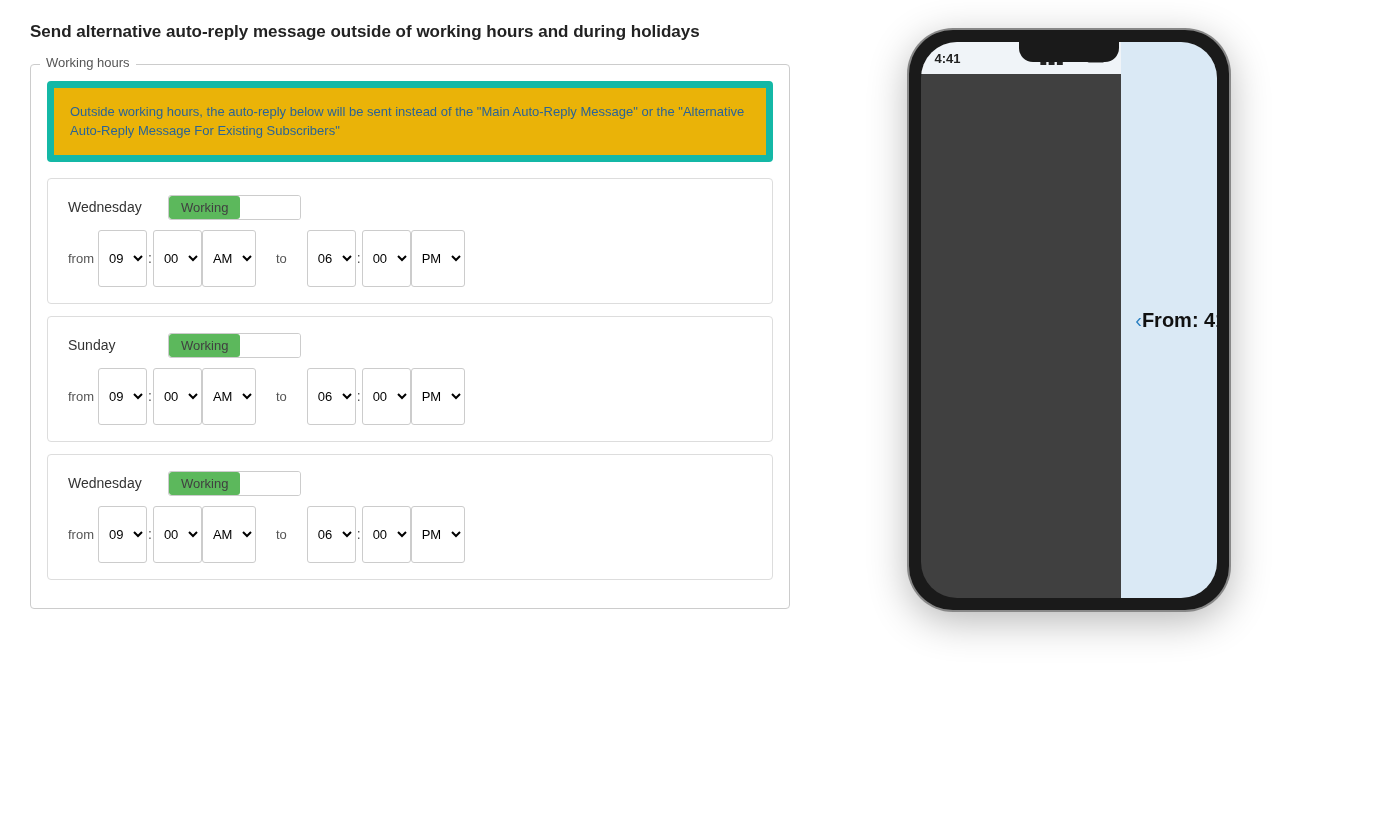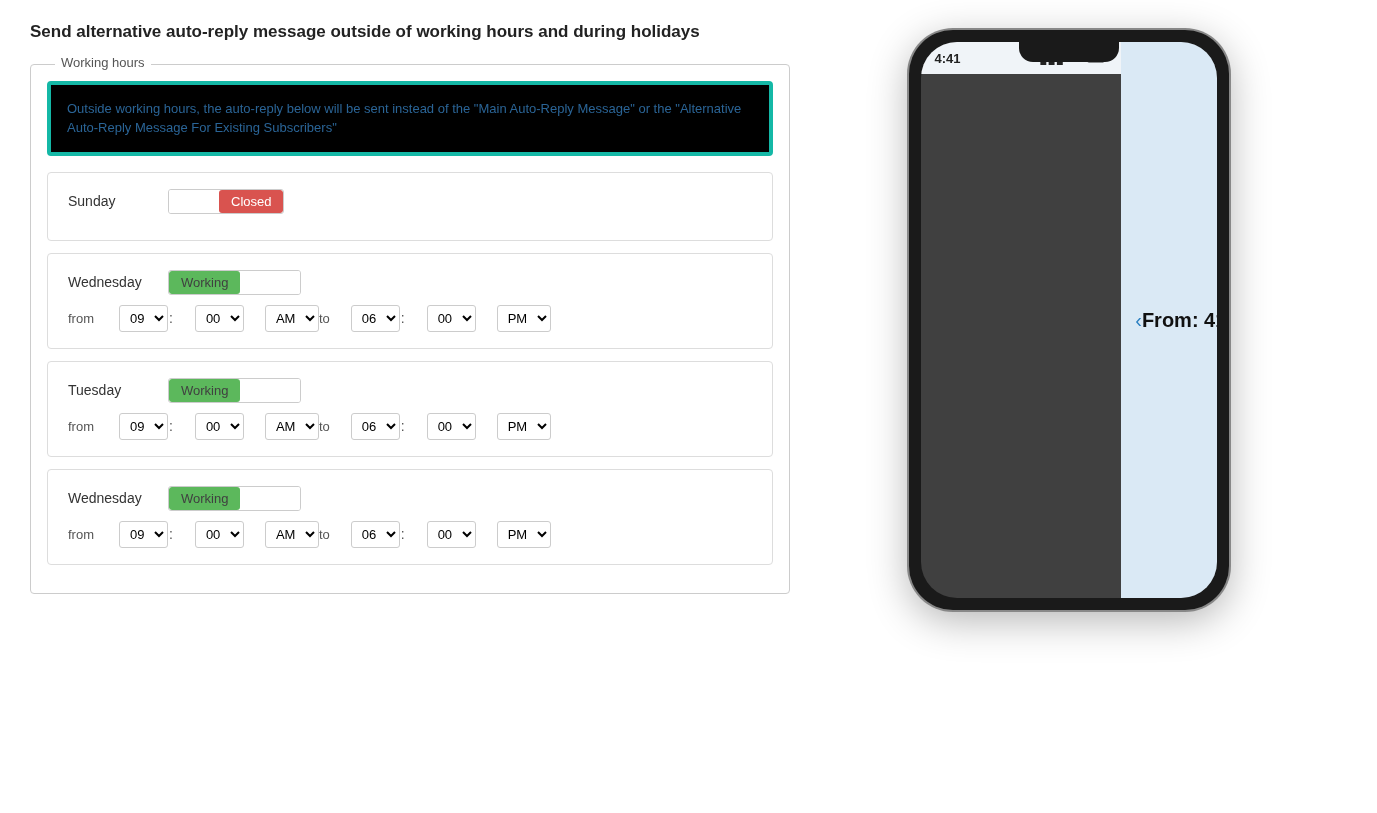--- a/index.html
+++ b/index.html
@@ -29,29 +29,29 @@
     }
     .working-hours-section {
       border: 1px solid #ccc;
       border-radius: 4px;
       padding: 16px;
       position: relative;
     }
     .section-legend {
       position: absolute;
       top: -10px;
-      left: 24px;
+      left: 9px;
       background: #fff;
       padding: 0 6px;
       font-size: 13px;
       color: #555;
     }
     .info-box {
-      background: #000000;
-      border: 4px solid #14b8a6;
+      background: #eab308;
+      border: 7px solid #14b8a6;
       border-radius: 4px;
       padding: 14px 16px;
       margin-bottom: 16px;
       color: #2a6496;
       font-size: 13px;
       line-height: 1.5;
     }
     .day-card {
       border: 1px solid #ddd;
       border-radius: 4px;
@@ -111,33 +111,32 @@
       font-size: 13px;
       color: #555;
       flex-wrap: wrap;
     }
     .time-row label {
       margin-right: 4px;
     }
     .time-select {
       border: 1px solid #ccc;
       border-radius: 3px;
-      padding: 4px 6px;
+      padding: 19px 6px;
       font-size: 13px;
       background: #fff;
       cursor: pointer;
-      margin-left: 21px;
     }
     .time-separator {
       font-size: 14px;
       color: #555;
       margin: 0 1px;
     }
     .to-label {
-      margin: 0 0;
+      margin: 0 20px;
       color: #555;
     }
 
     
     .right-panel {
       flex: 1;
       display: flex;
       align-items: flex-start;
       justify-content: center;
       padding-top: 10px;
@@ -243,29 +242,20 @@
   <div class="left-panel">
     <div class="page-title">Send alternative auto-reply message outside of working hours and during holidays</div>
 
     <div class="working-hours-section">
       <span class="section-legend">Working hours</span>
 
       <div class="info-box">
         <span>Outside working hours, the auto-reply below will be sent instead of the "Main Auto-Reply Message" or the "Alternative Auto-Reply Message For Existing Subscribers"</span>
       </div>
 
-      <div class="day-card day-card-sunday">
-        <div class="day-header">
-          <span class="day-name">Sunday</span>
-          <div class="status-input-group">
-            <input type="text" value="" style="width: 50px;">
-            <button class="btn-closed">Closed</button>
-          </div>
-        </div>
-      </div>
 
       <div class="day-card">
         <div class="day-header">
           <span class="day-name">Wednesday</span>
           <div class="status-input-group">
             <button class="btn-working">Working</button>
             <input type="text" value="" style="width: 60px;">
           </div>
         </div>
         <div class="time-row">
@@ -289,21 +279,21 @@
             <option>00</option><option>15</option><option>30</option><option>45</option>
           </select>
           <select class="time-select">
             <option>PM</option><option>AM</option>
           </select>
         </div>
       </div>
 
       <div class="day-card">
         <div class="day-header">
-          <span class="day-name">Tuesday</span>
+          <span class="day-name">Sunday</span>
           <div class="status-input-group">
             <button class="btn-working">Working</button>
             <input type="text" value="" style="width: 60px;">
           </div>
         </div>
         <div class="time-row">
           <label>from</label>
           <select class="time-select">
             <option>09</option><option>10</option><option>11</option>
           </select>

